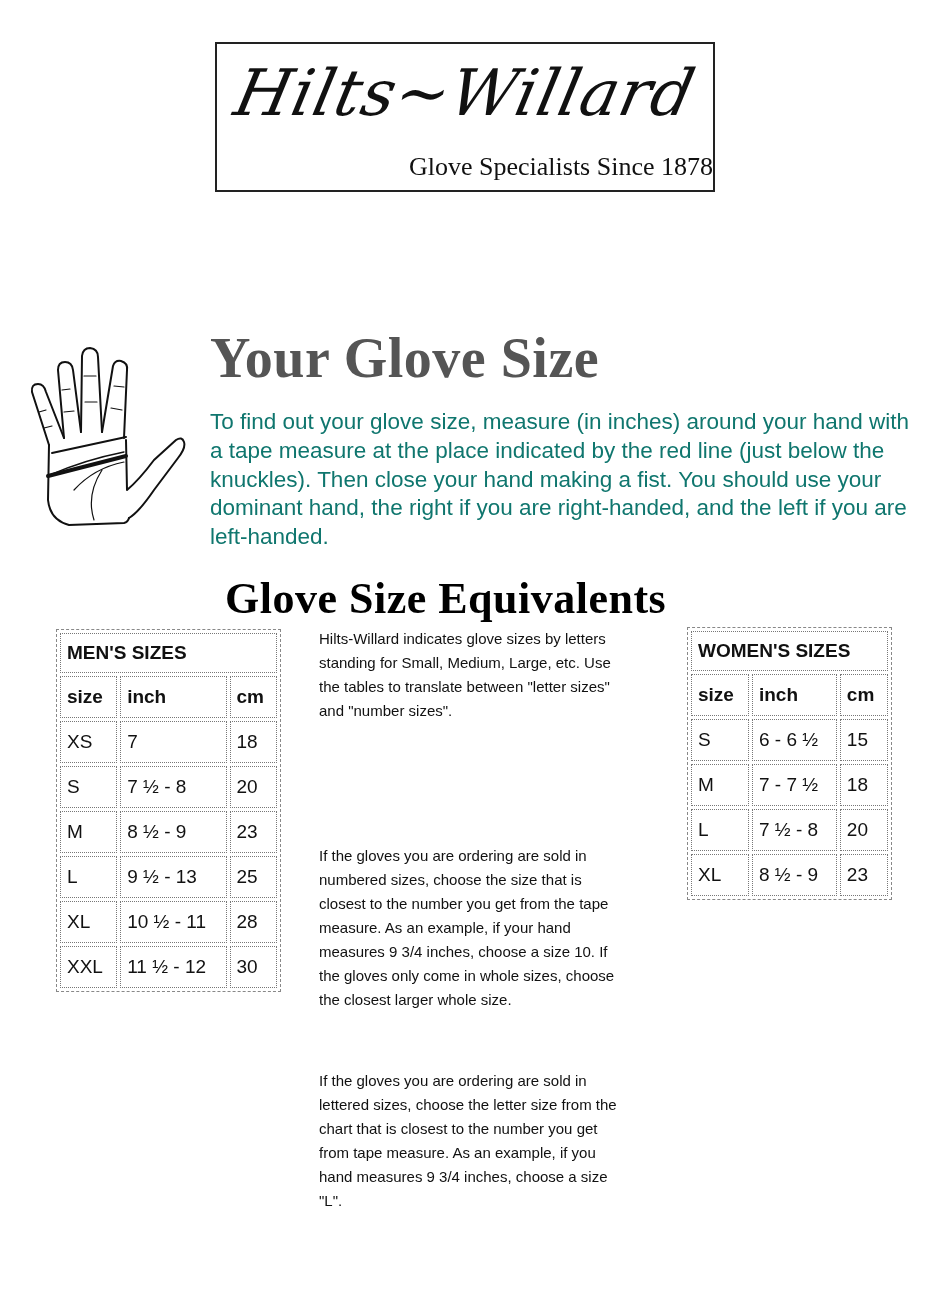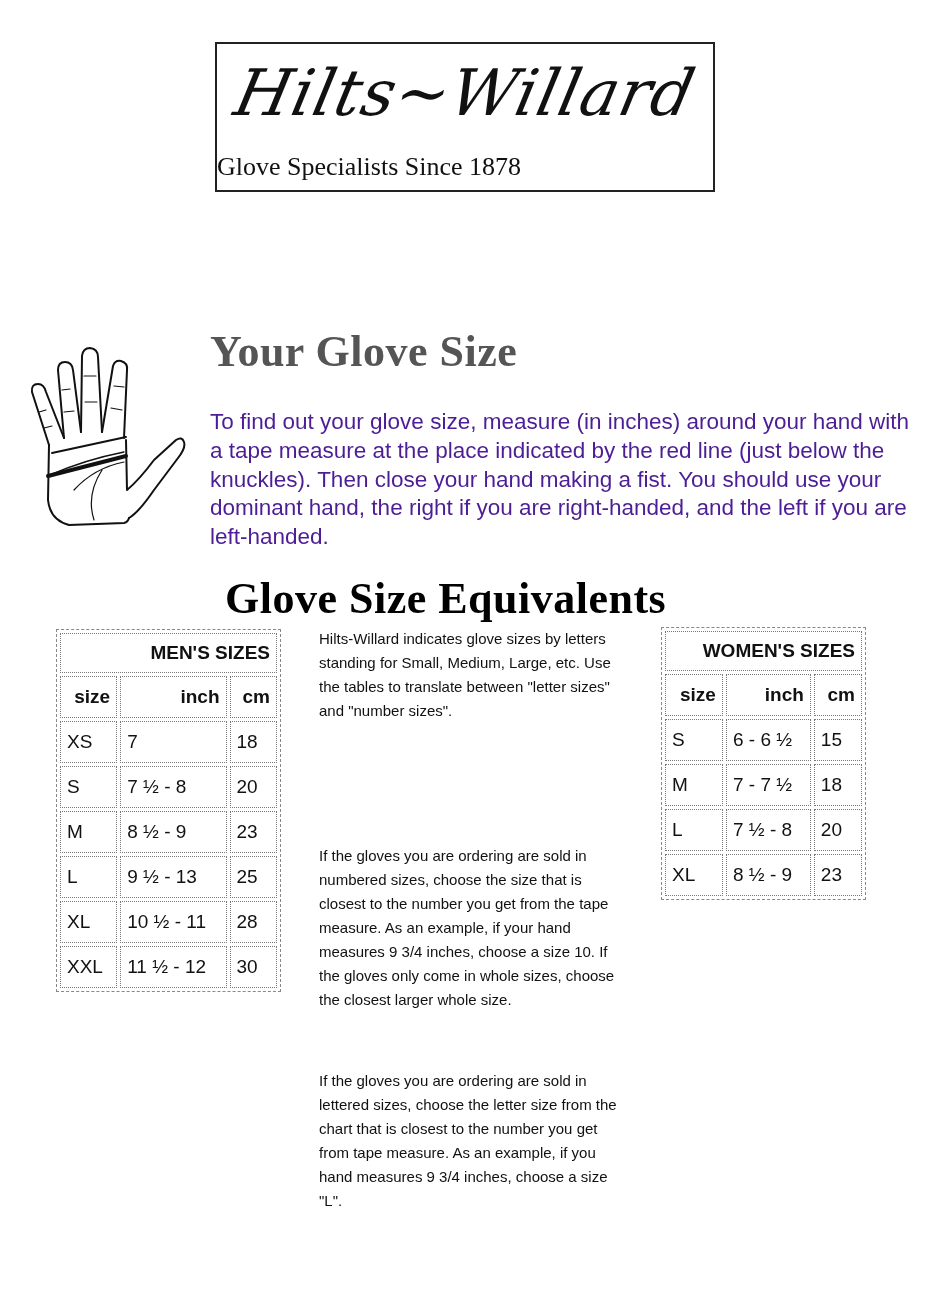--- a/index.html
+++ b/index.html
@@ -4,40 +4,40 @@
 <style>
   html, body { margin: 0; padding: 0; background: #ffffff; }
   body { width: 946px; height: 1298px; position: relative; overflow: hidden; color: #111; }
   .abs { position: absolute; }
 
   
   .logo-box { left: 215px; top: 42px; width: 500px; height: 150px; border: 2px solid #222; box-sizing: border-box; }
   .logo-script { position: absolute; left: 0; right: 0; top: 12px; text-align: center;
     font-family: "DejaVu Serif", serif; font-style: italic; font-size: 64px; letter-spacing: 1px; color: #111;
     transform: skewX(-12deg); font-weight: normal; }
-  .logo-tag { position: absolute; left: 0; right: 0; top: 108px; text-align: left;
+  .logo-tag { position: absolute; left: 0; right: 0; top: 108px; text-align: right;
     font-family: "Liberation Serif", serif; font-size: 26px; color: #111; }
 
   
   .hand { left: 14px; top: 340px; width: 180px; height: 195px; }
 
   
-  .h-your { left: 210px; top: 326px; font-family: "Liberation Serif", serif; font-weight: bold; font-size: 44px; color: #555; letter-spacing: 0.5px; }
+  .h-your { left: 210px; top: 326px; font-family: "Liberation Serif", serif; font-weight: bold; font-size: 56px; color: #555; letter-spacing: 0.5px; }
   .h-equiv { left: 225px; top: 573px; font-family: "Liberation Serif", serif; font-weight: bold; font-size: 44px; color: #000000; letter-spacing: 0.5px; }
 
-  .intro { left: 210px; top: 408px; width: 710px; font-family: "Liberation Sans", sans-serif; font-size: 22.5px; line-height: 28.8px; color: #4c1d95; }
+  .intro { left: 210px; top: 408px; width: 710px; font-family: "Liberation Sans", sans-serif; font-size: 22.5px; line-height: 28.8px; color: #0f766e; }
 
   
   .sz-table { border: 1px dashed #888; border-collapse: separate; border-spacing: 3px; font-family: "Liberation Sans", sans-serif; color: #111; }
   .sz-table td, .sz-table th { border: 1px dotted #777; padding: 0 6px; height: 40px; font-size: 19px; text-align: left; vertical-align: middle; }
-  .sz-table th { font-weight: bold; text-align: right; }
-  .sz-table .title-cell { text-align: right; height: 38px; font-size: 19px; font-weight: bold; }
+  .sz-table th { font-weight: bold; }
+  .sz-table .title-cell { text-align: left; height: 38px; font-size: 19px; font-weight: bold; }
 
   .men { left: 56px; top: 629px; width: 225px; }
-  .women { left: 661px; top: 627px; width: 205px; }
+  .women { left: 687px; top: 627px; width: 205px; }
 
   .mid-text { left: 319px; width: 300px; font-family: "Liberation Sans", sans-serif; font-size: 15px; line-height: 24px; color: #111; }
   .mid1 { top: 627px; }
   .mid2 { top: 844px; }
   .mid3 { top: 1069px; }
 </style>
 </head>
 <body>
 
 <div class="abs logo-box">

